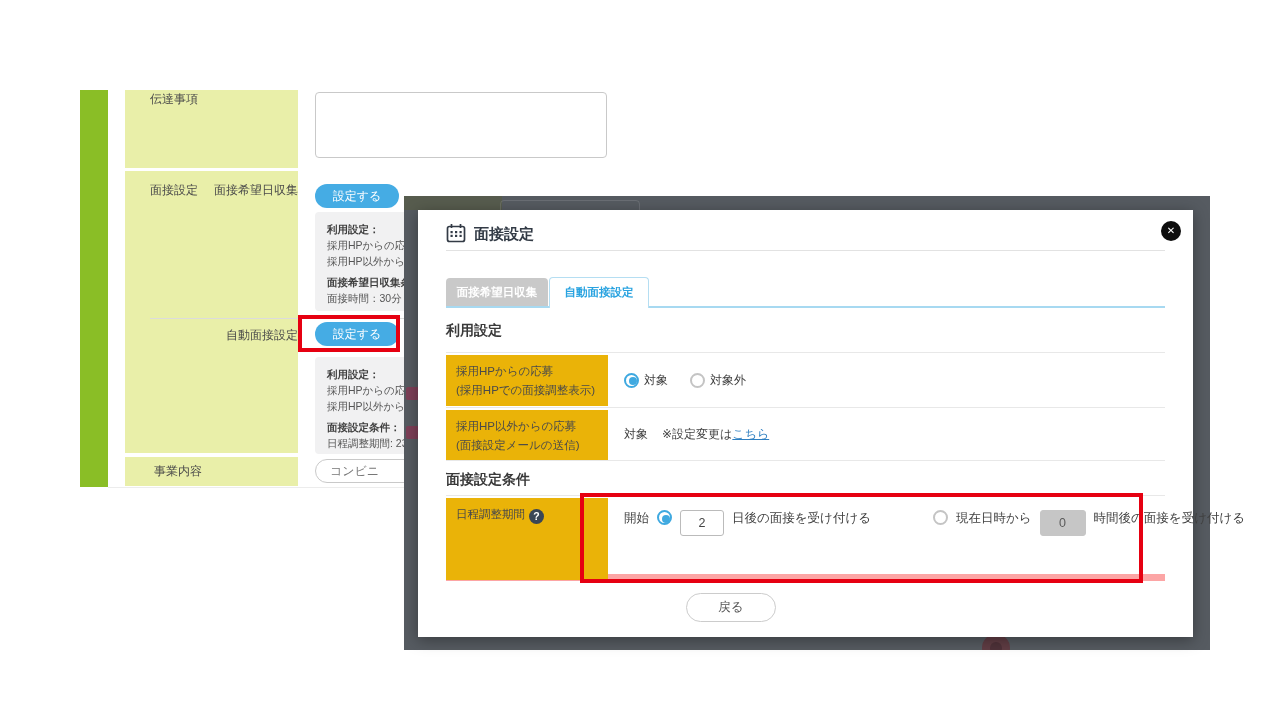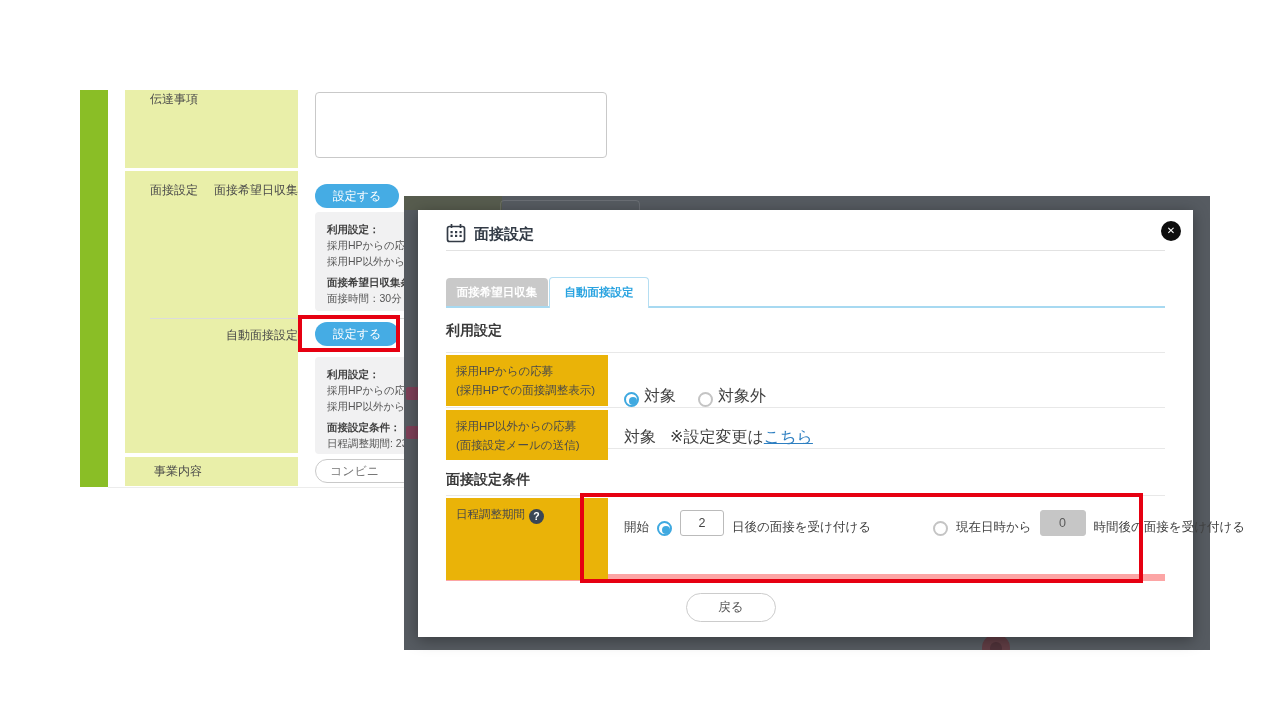--- a/index.html
+++ b/index.html
@@ -48,34 +48,34 @@
   #modal-header-divider { left:28px; top:40px; width:719px; height:1px; background:#e2e2e2; }
   #tab-underline { left:28px; top:96px; width:719px; height:2px; background:#a7d9f1; }
   .tab { border-radius:4px 4px 0 0; font-size:11.5px; font-weight:bold; text-align:center; cursor:pointer; }
   #tab-collect { left:28px; top:68px; width:102px; height:28px; background:#c9c9c9; color:#fff; line-height:28px; }
   #tab-auto { left:131px; top:67px; width:100px; height:31px; background:#fff; border:1px solid #b5def2; border-bottom:none; color:#29a3e0; line-height:29px; z-index:2; }
   .section-title { font-size:14px; font-weight:bold; color:#3a3a3a; }
   #section-usage { left:28px; top:112px; }
   #section-cond  { left:28px; top:261px; }
   .m-row { left:28px; width:719px; border-top:1px solid #e8e8e8; }
   #m-row-hp { top:142px; height:55px; }
-  #m-row-other { top:197px; height:42px; border-bottom:1px solid #e8e8e8;text-decoration:underline; }
+  #m-row-other { top:197px; height:54px; border-bottom:1px solid #e8e8e8;text-decoration:underline; }
   #m-row-period { top:285px; height:86px; border-bottom:7px solid #fca5a5; }
   .m-label-cell { position:absolute; left:0; top:2px; width:162px; background:#eab308; padding:7px 10px; font-size:11.5px; line-height:19px; color:#4a4a4a; white-space:nowrap; }
   #m-row-hp .m-label-cell { height:51px; }
   #m-row-other .m-label-cell { height:50px; }
   #m-row-period .m-label-cell { height:82px; }
-  .m-content { position:absolute; left:178px; top:0; height:100%; display:flex; align-items:flex-end; font-size:16px; color:#3f3f3f; }
+  .m-content { position:absolute; left:178px; top:0; height:100%; display:flex; align-items:center; font-size:12px; color:#3f3f3f; }
   .radio { display:inline-block; width:15px; height:15px; border-radius:50%; border:2px solid #c4c4c4; background:#fff; position:relative; cursor:pointer; flex:none; }
   .radio.on { border-color:#3fa9e0; }
   .radio.on::after { content:""; position:absolute; left:2.5px; top:2.5px; width:8px; height:8px; border-radius:50%; background:#3fa9e0; }
   .radio-lbl { margin:0 0 0 5px; }
   .num-input { height:26px; border:1px solid #bbb; border-radius:3px; text-align:center; font-size:12.5px; color:#444; background:#fff; font-family:inherit; }
   .num-input.disabled { background:#c6c6c6; border-color:#c6c6c6; color:#5a5a5a; }
-  .period-line { position:absolute; left:178px; display:flex; align-items:flex-end; gap:8px; font-size:12.5px; color:#3f3f3f; white-space:nowrap; }
+  .period-line { position:absolute; left:178px; display:flex; align-items:flex-start; gap:8px; font-size:12.5px; color:#3f3f3f; white-space:nowrap; }
   #period-line-1 { top:14px; }
   #period-line-2 { top:56px; }
   #help-icon { display:inline-block; width:15px; height:15px; border-radius:50%; background:#3a4656; color:#fff; font-size:10.5px; font-weight:bold; line-height:15px; text-align:center; margin-left:4px; vertical-align:-2px; }
   #row-other-note { margin-left:14px; }
   #settings-link { color:#2e7fc1; text-decoration:underline; cursor:pointer; }
   #back-btn { left:268px; top:383px; width:90px; height:29px; background:#fff; border:1px solid #ccc; border-radius:15px; font-size:12.5px; color:#555; cursor:pointer; font-family:inherit; }
   #confirm-btn { left:385px; top:383px; width:131px; height:29px; background:#1c4fd2; border:none; border-radius:15px; font-size:13px; font-weight:bold; color:#fff; cursor:pointer; font-family:inherit; }
 
   
   .hl-rect { border:4px solid #e60011; z-index:10; pointer-events:none; }

